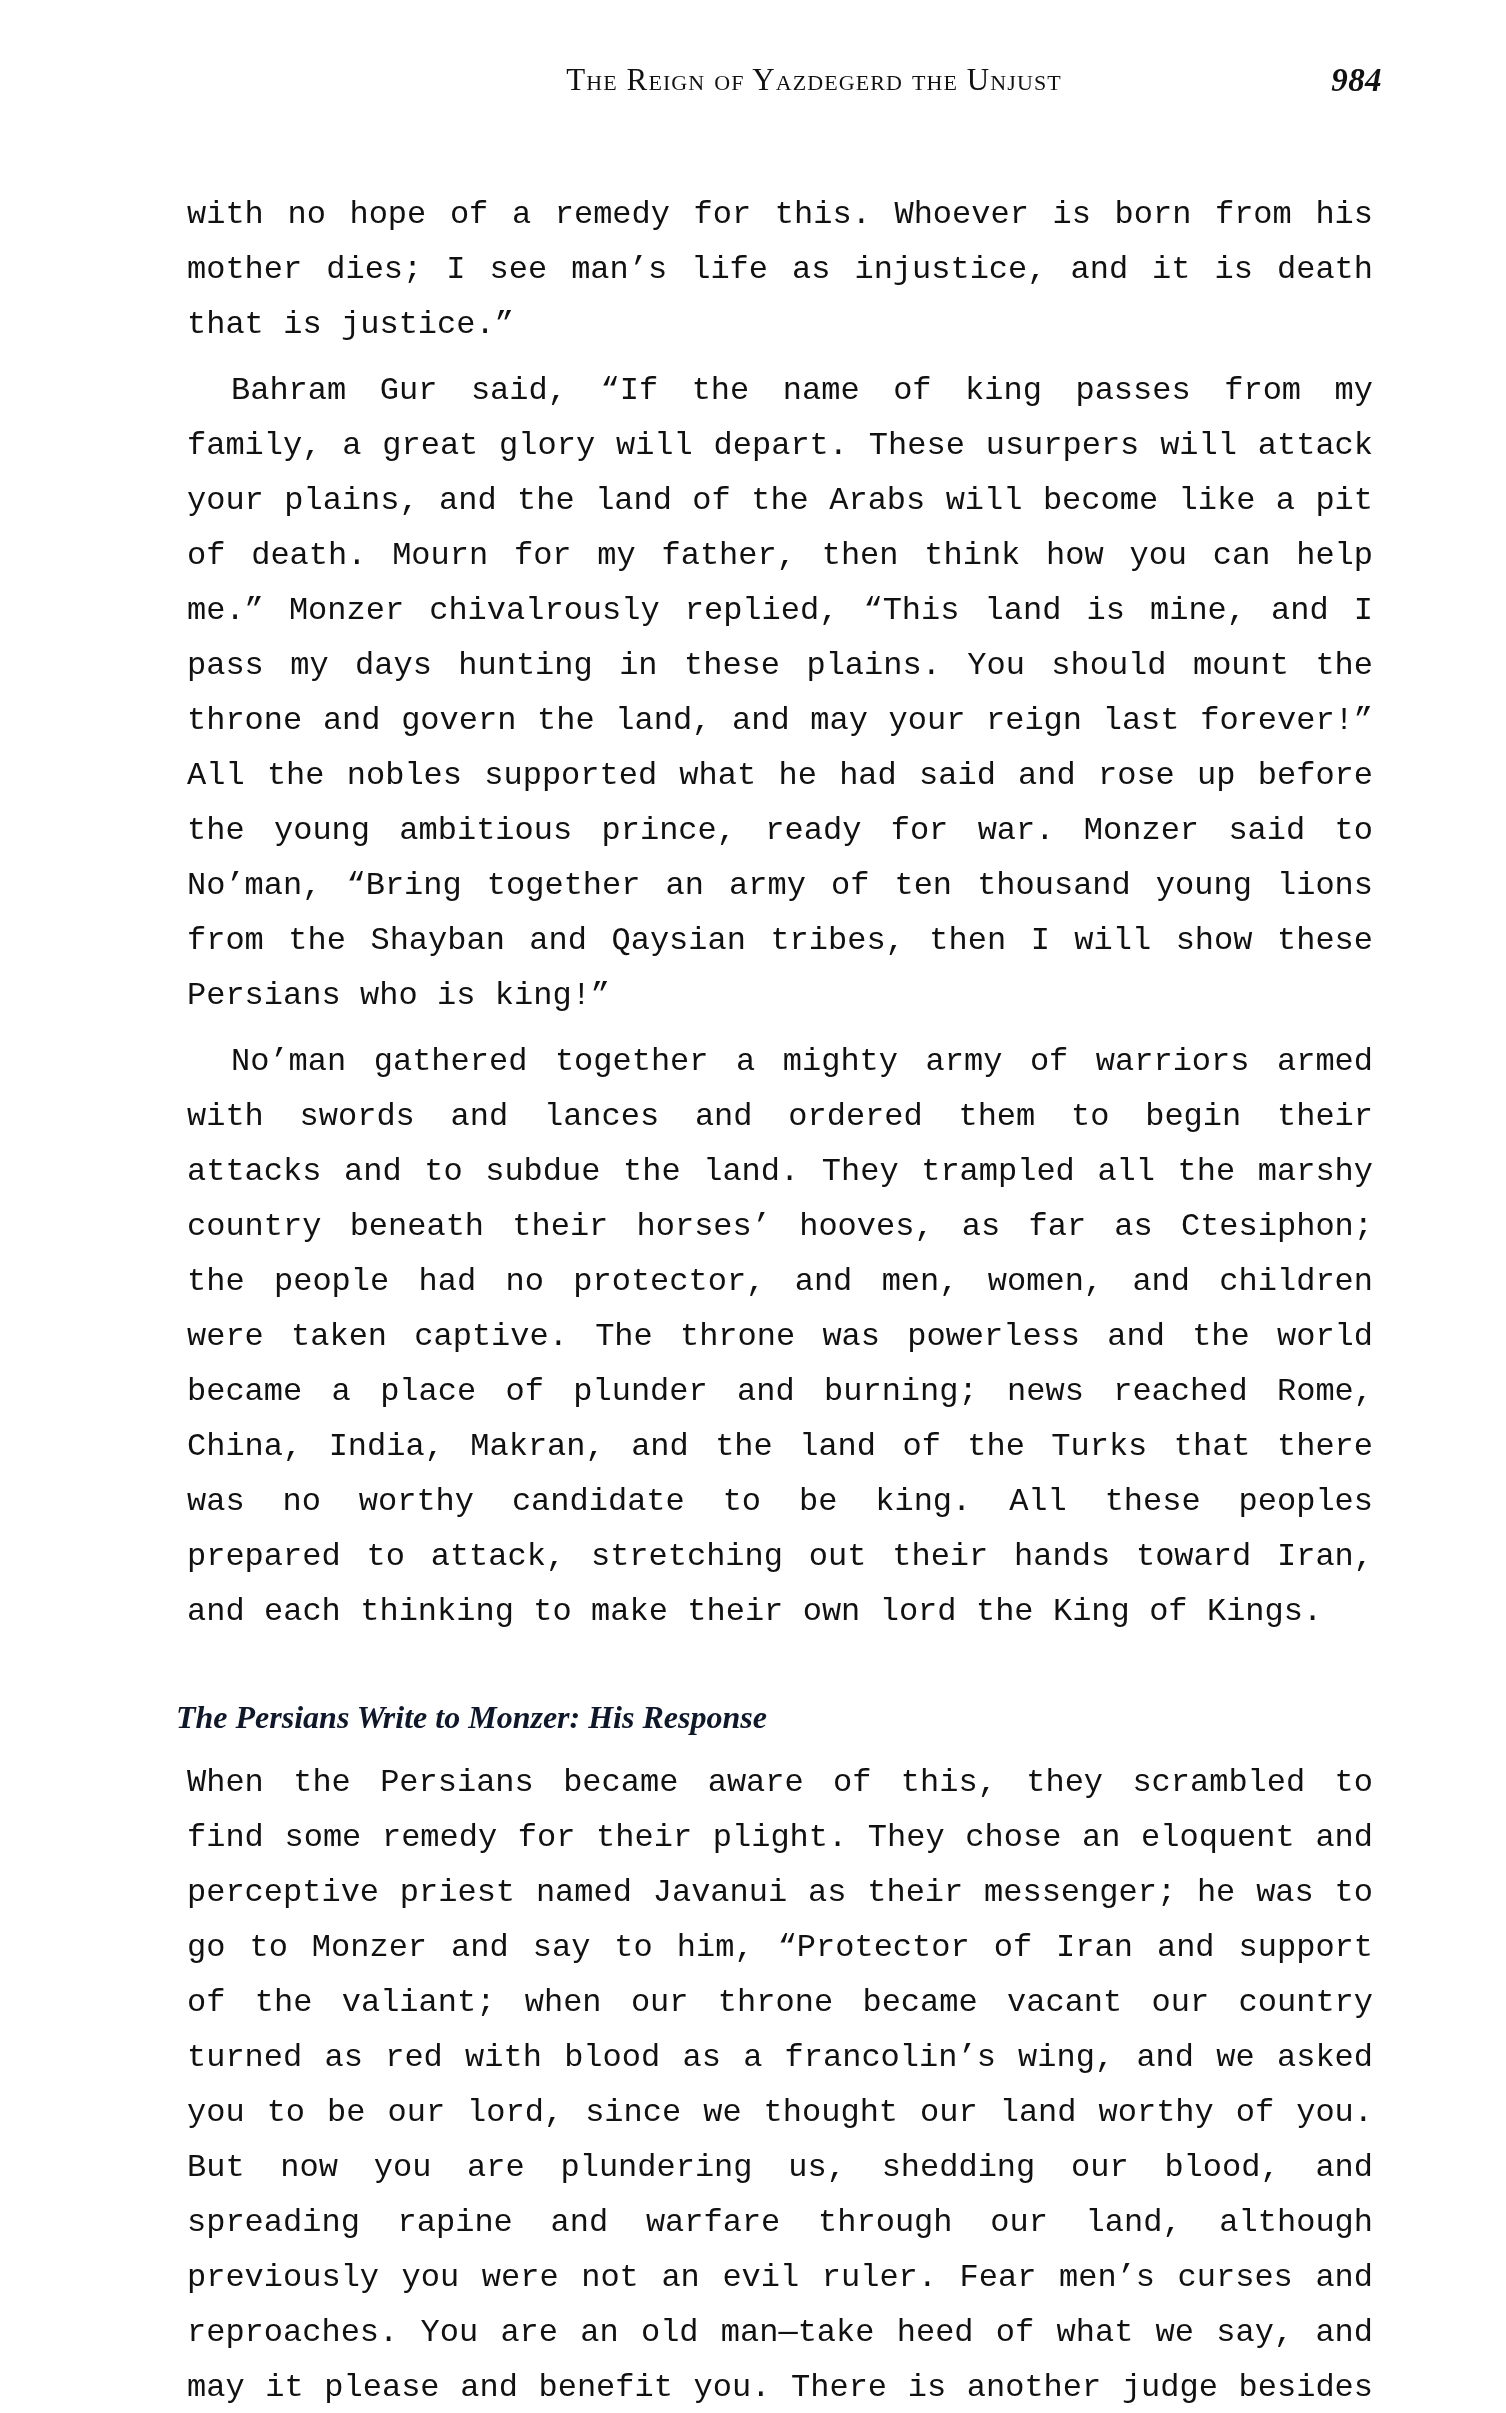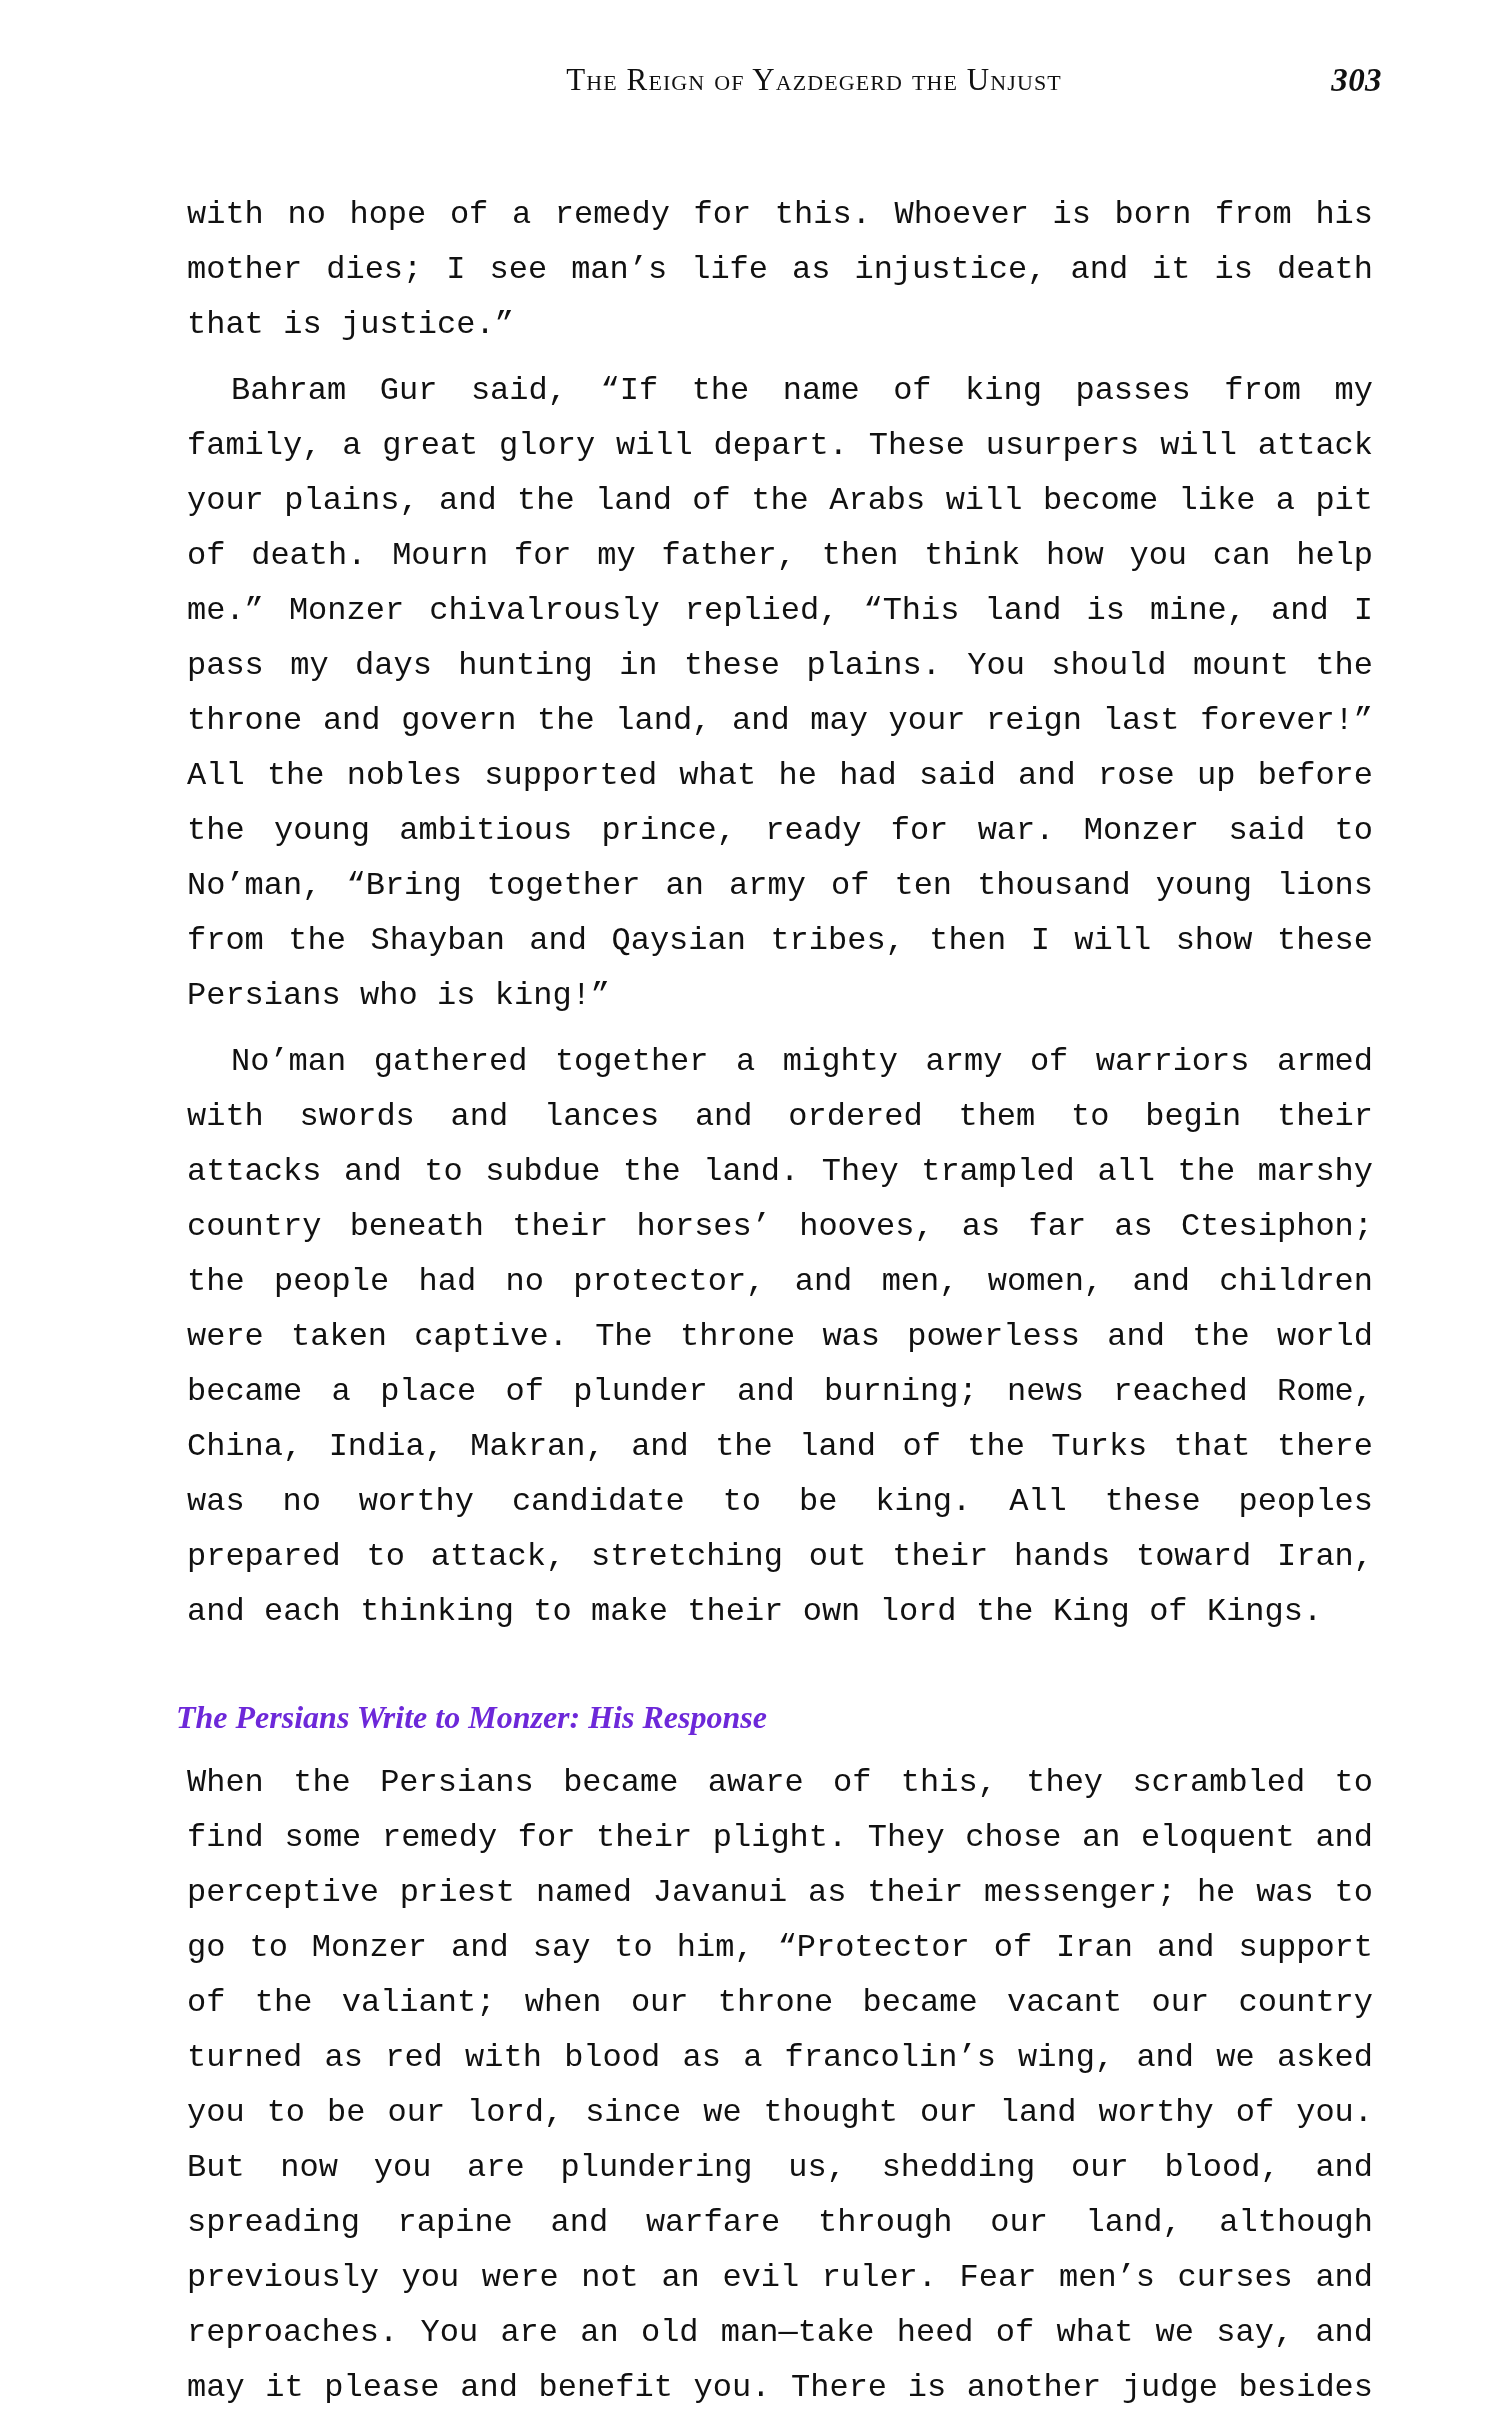--- a/index.html
+++ b/index.html
@@ -88,32 +88,32 @@
 
   
   .section-heading {
     font-size: 32px;
     line-height: 48px;
     font-style: italic;
     font-weight: bold;
     margin: 0;
     padding-top: 43px;
     padding-bottom: 3.1px;
-    color: #6d28d9;
+    color: #0f172a;
     text-align: left;
   }
 </style>
 </head>
 <body>
 
 <div class="page">
 
   <div class="running-head">
     <span class="running-head-title">The Reign of Yazdegerd the Unjust</span>
-    <span class="page-number">303</span>
+    <span class="page-number">984</span>
   </div>
 
   <div class="text-column">
 
     <p class="body-paragraph flush">with no hope of a remedy for this. Whoever is born from his mother dies; I see man’s life as injustice, and it is death that is justice.”</p>
 
     <p class="body-paragraph indented">Bahram Gur said, “If the name of king passes from my family, a great glory will depart. These usurpers will attack your plains, and the land of the Arabs will become like a pit of death. Mourn for my father, then think how you can help me.” Monzer chivalrously replied, “This land is mine, and I pass my days hunting in these plains. You should mount the throne and govern the land, and may your reign last forever!” All the nobles supported what he had said and rose up before the young ambitious prince, ready for war. Monzer said to No’man, “Bring together an army of ten thousand young lions from the Shayban and Qaysian tribes, then I will show these Persians who is king!”</p>
 
     <p class="body-paragraph indented">No’man gathered together a mighty army of warriors armed with swords and lances and ordered them to begin their attacks and to subdue the land. They trampled all the marshy country beneath their horses’ hooves, as far as Ctesiphon; the people had no protector, and men, women, and children were taken captive. The throne was powerless and the world became a place of plunder and burning; news reached Rome, China, India, Makran, and the land of the Turks that there was no worthy candidate to be king. All these peoples prepared to attack, stretching out their hands toward Iran, and each thinking to make their own lord the King of Kings.</p>
 

